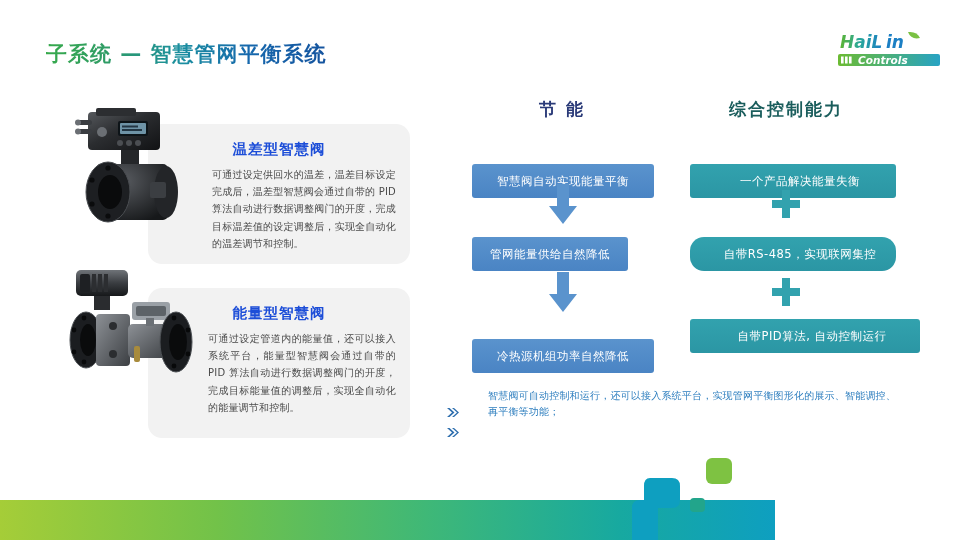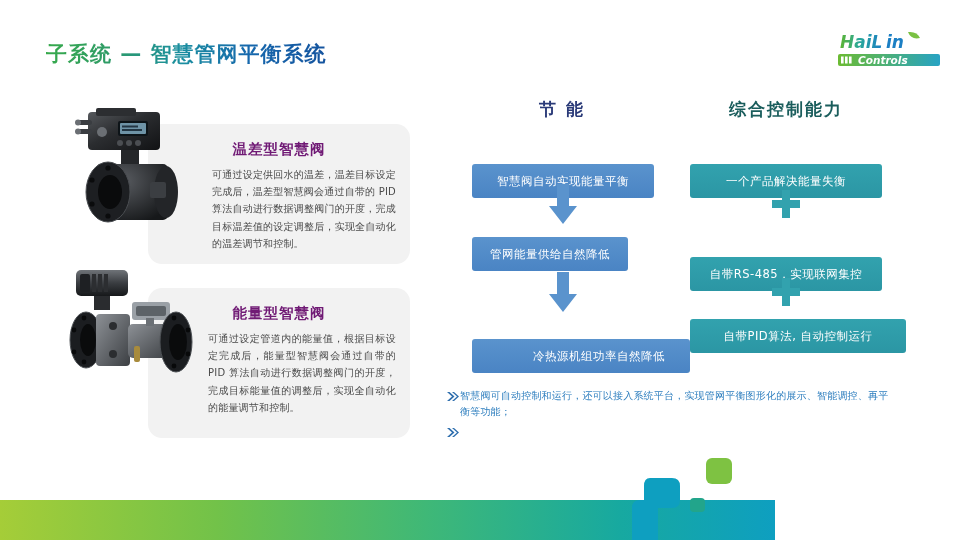--- a/index.html
+++ b/index.html
@@ -26,21 +26,21 @@
   .logo svg{display:block;}
 
   
   .card{
     position:absolute;background:#f2f2f2;border-radius:14px;
   }
   #card-1{left:148px;top:124px;width:262px;height:140px;}
   #card-2{left:148px;top:288px;width:262px;height:150px;}
   .card-title{
     position:absolute;left:0;right:0;top:16px;text-align:center;
-    font-size:14.5px;font-weight:bold;color:#701a75;letter-spacing:1px;
+    font-size:14.5px;font-weight:bold;color:#1d4ed8;letter-spacing:1px;
   }
   .card-body{
     position:absolute;left:64px;right:14px;top:42px;
     font-size:10px;line-height:1.72;color:#4a4a4a;text-align:justify;
     letter-spacing:.2px;
   }
   #card-2 .card-body{left:60px;}
 
   
   .valve{position:absolute;}
@@ -54,38 +54,38 @@
   }
   #heading-energy{left:468px;top:98px;width:188px;color:#2a3a78;}
   #heading-control{left:692px;top:98px;width:188px;color:#1a5d5c;}
 
   .flowbox{
     position:absolute;height:34px;border-radius:3px;
     display:flex;align-items:center;justify-content:center;
     color:#ffffff;font-size:11.5px;letter-spacing:.5px;white-space:nowrap;margin-top:21px;
   }
   .flowbox.blue{background:linear-gradient(180deg,#5a93cd 0%,#4a84c4 100%);}
-  .flowbox.teal{background:linear-gradient(180deg,#32a2ae 0%,#2b96a4 100%);}
+  .flowbox.teal{background:linear-gradient(180deg,#32a2ae 0%,#2b96a4 100%);padding-left:14px;}
 
   #box-e1{left:472px;top:143px;width:182px;}
   #box-e2{left:472px;top:216px;width:156px;}
-  #box-e3{left:472px;top:318px;width:182px;padding-left:36px;}
+  #box-e3{left:472px;top:318px;width:182px;}
   #box-c1{left:690px;top:143px;width:192px;}
-  #box-c2{left:690px;top:236px;width:192px;}
+  #box-c2{left:690px;top:216px;width:192px;border-radius:14px;}
   #box-c3{left:690px;top:298px;width:216px;}
 
   .conn{position:absolute;}
   #arrow-1{left:545px;top:182px;width:36px;height:44px;}
   #arrow-2{left:545px;top:270px;width:36px;height:44px;}
   #plus-1{left:770px;top:182px;width:32px;height:44px;}
   #plus-2{left:770px;top:270px;width:32px;height:44px;}
 
   
   .bullets{position:absolute;left:446px;top:388px;width:452px;}
-  .bullet-row{display:flex;align-items:flex-start;margin-bottom:4px;}
+  .bullet-row{display:flex;align-items:flex-end;margin-bottom:4px;gap:28px;}
   .bullet-icon{flex:0 0 auto;width:14px;height:15px;margin-top:1px;}
   .bullet-text{
     font-size:10px;line-height:1.62;color:#2f7fbf;letter-spacing:.2px;
   }
 
   
   .footer-bar{
     position:absolute;left:0;bottom:0;width:775px;height:40px;
     background:linear-gradient(90deg,#a5cd38 0%,#72c249 28%,#3fb877 55%,#17a9a0 80%,#0e9fc0 100%);
   }
@@ -174,21 +174,21 @@
       <circle cx="26" cy="72" r="2.6" fill="#0a0b0c"></circle>
       <circle cx="26" cy="96" r="2.6" fill="#0a0b0c"></circle>
 
       <ellipse cx="100" cy="84" rx="12" ry="26" fill="#232528"></ellipse>
       <rect x="84" y="74" width="16" height="16" rx="2" fill="#3b3e42"></rect>
     </svg>
   </div>
 
   <div class="card" id="card-2">
     <div class="card-title">能量型智慧阀</div>
-    <div class="card-body">可通过设定管道内的能量值，根据目标设定完成后，能量型智慧阀会通过自带的 PID 算法自动进行数据调整阀门的开度，完成目标能量值的调整后，实现全自动化的能量调节和控制。</div>
+    <div class="card-body">可通过设定管道内的能量值，还可以接入系统平台，能量型智慧阀会通过自带的 PID 算法自动进行数据调整阀门的开度，完成目标能量值的调整后，实现全自动化的能量调节和控制。</div>
   </div>
 
   <div class="valve" id="valve-2">
     <svg viewBox="0 0 152 132" width="152" height="132">
       <defs>
         <linearGradient id="vg3" x1="0" y1="0" x2="0" y2="1">
           <stop offset="0%" stop-color="#6f7378"></stop>
           <stop offset="50%" stop-color="#3a3d41"></stop>
           <stop offset="100%" stop-color="#16181a"></stop>
         </linearGradient>

